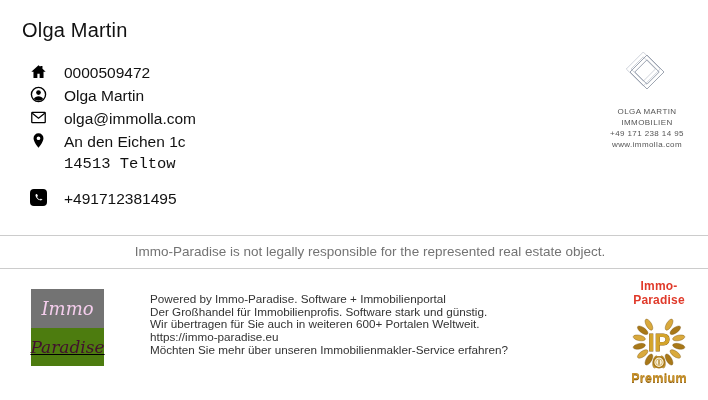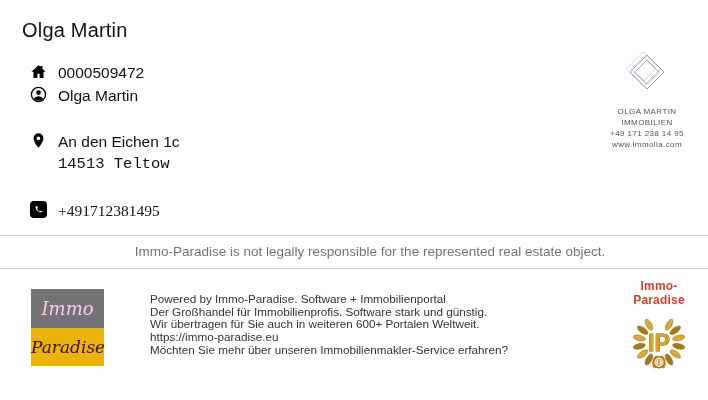--- a/index.html
+++ b/index.html
@@ -8,45 +8,45 @@
     font-family:"Liberation Sans", sans-serif;color:#000;overflow:hidden;padding-left:32px;
   }
   
   .page-title{
     position:absolute;left:22px;top:19px;
     font-size:20px;font-weight:500;letter-spacing:.2px;color:#111;
   }
   
   .contact-row{position:absolute;left:30px;display:flex;align-items:flex-start;}
   .contact-row .cicon{width:17px;height:17px;flex:0 0 17px;margin-top:1px;}
-  .contact-row .ctext{margin-left:11px;font-size:15.5px;color:#111;line-height:1.45;}
+  .contact-row .ctext{margin-left:17px;font-size:15.5px;color:#111;line-height:1.45;}
   .row-id{top:62px;}
   .row-name{top:85px;}
   .row-email{top:108px;}
   .row-address{top:131px;}
-  .row-phone{top:200px;font-family:Liberation Serif, serif;}
+  .row-phone{top:188px;}
   
   .agent-logo{position:absolute;left:584px;top:47px;width:126px;text-align:center;}
   .agent-logo .diamond{display:block;margin:0 auto;}
   .agent-logo .alines{margin-top:9px;font-size:8px;line-height:11px;color:#555;letter-spacing:.4px;}
   
   .divider{position:absolute;left:0;right:0;height:0;border-top:1px solid #cccccc;}
   .divider-top{top:235px;}
   .divider-bottom{top:268px;}
   .disclaimer{
     position:absolute;left:0;right:0;top:244px;text-align:center;
     font-size:13.5px;color:#737373;
   }
   
   .brand-logo{
     position:absolute;left:31px;top:289px;width:73px;height:77px;
     display:flex;flex-direction:column;
   }
   .brand-top{flex:1;background:#737373;display:flex;align-items:center;justify-content:center;}
-  .brand-bottom{flex:1;background:#eab308;display:flex;align-items:center;justify-content:flex-start;}
+  .brand-bottom{flex:1;background:#4d7c0f;display:flex;align-items:center;justify-content:center;text-decoration:underline;}
   .script{font-family:"DejaVu Serif", serif;font-style:italic;}
   .brand-top .script{color:#f4cdec;font-size:18px;}
   .brand-bottom .script{color:#42102e;font-size:17px;}
   .footer-text{position:absolute;left:150px;top:293px;width:450px;}
   .footer-line{font-size:11.7px;line-height:12.7px;color:#333;white-space:nowrap;}
   .footer-url{color:#333;}
   
   .premium-badge{position:absolute;left:616px;top:279px;width:86px;text-align:center;}
   .badge-brand{font-size:12px;font-weight:bold;color:#e03a2a;letter-spacing:.2px;}
   .badge-wreath{display:block;margin:1px auto 0;}
@@ -75,20 +75,29 @@
     <span class="cicon">
       <svg width="17" height="17" viewBox="0 0 24 24">
         <circle cx="12" cy="12" r="10" fill="none" stroke="#000" stroke-width="1.9"></circle>
         <circle cx="12" cy="9.3" r="3.3" fill="#000"></circle>
         <path d="M5.4 18.4c1.1-2.9 4.1-4 6.6-4s5.5 1.1 6.6 4a10 10 0 0 1-13.2 0z" fill="#000"></path>
       </svg>
     </span>
     <span class="ctext">Olga Martin</span>
   </div>
 
+  <div class="contact-row row-email">
+    <span class="cicon">
+      <svg width="17" height="17" viewBox="0 0 24 24" fill="none" stroke="#000" stroke-width="1.8">
+        <rect x="2.5" y="4.8" width="19" height="14.4" rx="0.8"></rect>
+        <path d="M3.2 6l8.8 7 8.8-7"></path>
+      </svg>
+    </span>
+    <span class="ctext">olga@immolla.com</span>
+  </div>
 
   <div class="contact-row row-address">
     <span class="cicon">
       <svg width="17" height="17" viewBox="0 0 24 24" fill="#000">
         <path d="M12 1.8a7 7 0 0 0-7 7c0 5.3 7 13.4 7 13.4s7-8.1 7-13.4a7 7 0 0 0-7-7zm0 9.6a2.6 2.6 0 1 1 0-5.2 2.6 2.6 0 0 1 0 5.2z"></path>
       </svg>
     </span>
     <span class="ctext">
       <span style="display:block;">An den Eichen 1c</span>
       <span style="display:block;font-family:Liberation Mono, monospace;">14513 Teltow</span>
@@ -196,15 +205,16 @@
           </g>
         <g transform="translate(40 44) rotate(170)">
             <ellipse cx="0" cy="-26" rx="3.5" ry="8" fill="#d9a93c"></ellipse>
           </g>
       </g>
       <text x="40" y="55" text-anchor="middle" font-family="Liberation Sans, sans-serif" font-size="30" font-weight="bold" fill="#d4a42a" stroke="#8a5c10" stroke-width="1" paint-order="stroke">IP</text>
       <circle cx="40" cy="70" r="7" fill="#faf3dd" stroke="#a87818" stroke-width="2"></circle>
       <circle cx="40" cy="70" r="4.2" fill="none" stroke="#caa34a" stroke-width="1"></circle>
       <rect x="39.2" y="66.8" width="1.6" height="6.4" fill="#a87818"></rect>
     </svg>
+    <div class="badge-tier">Premium</div>
   </div>
 
 </div>
 
 </body></html>

